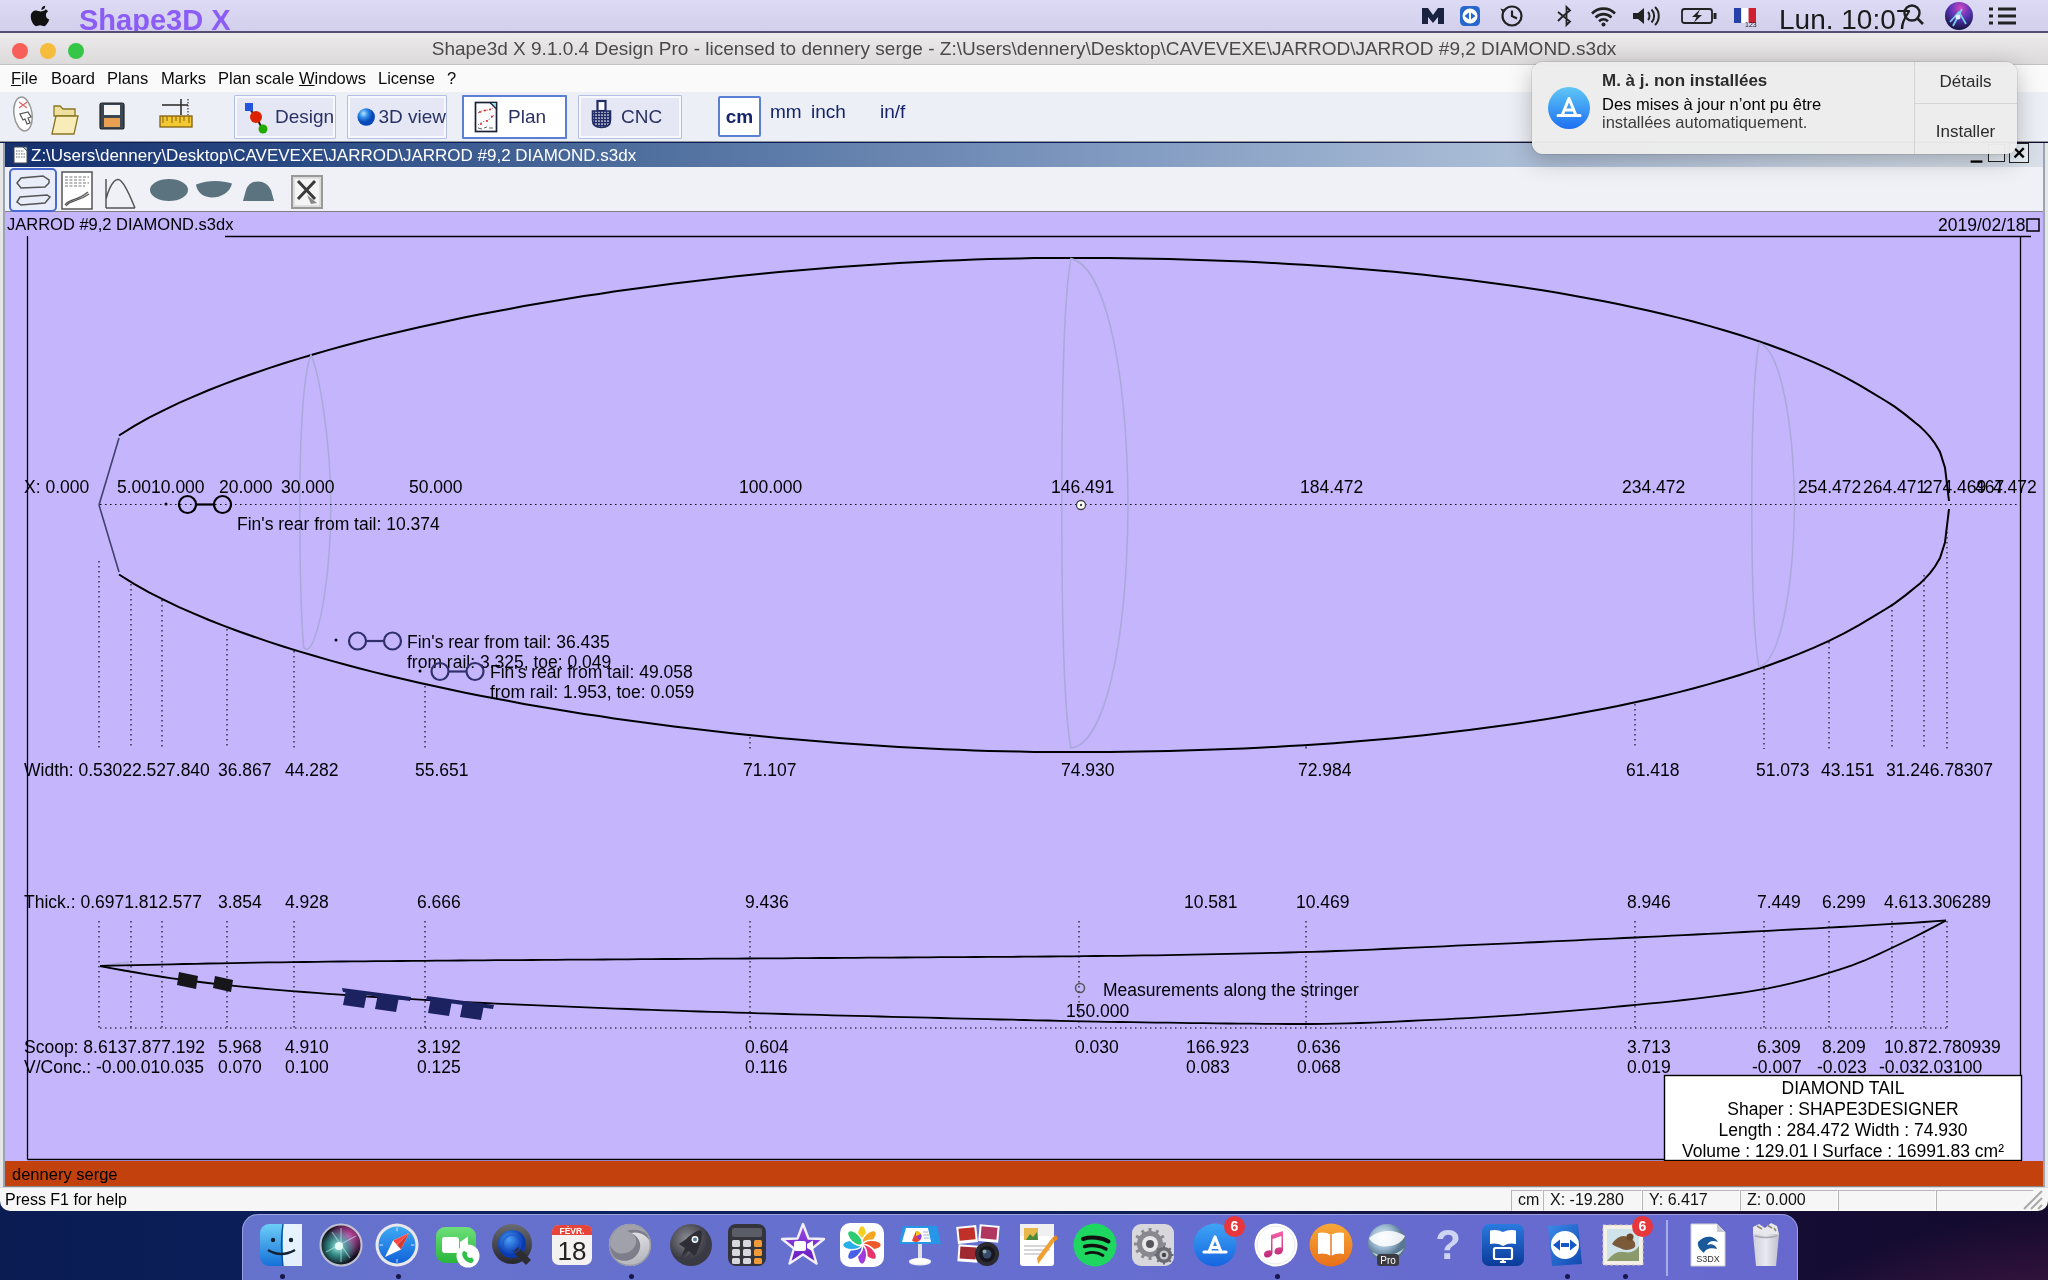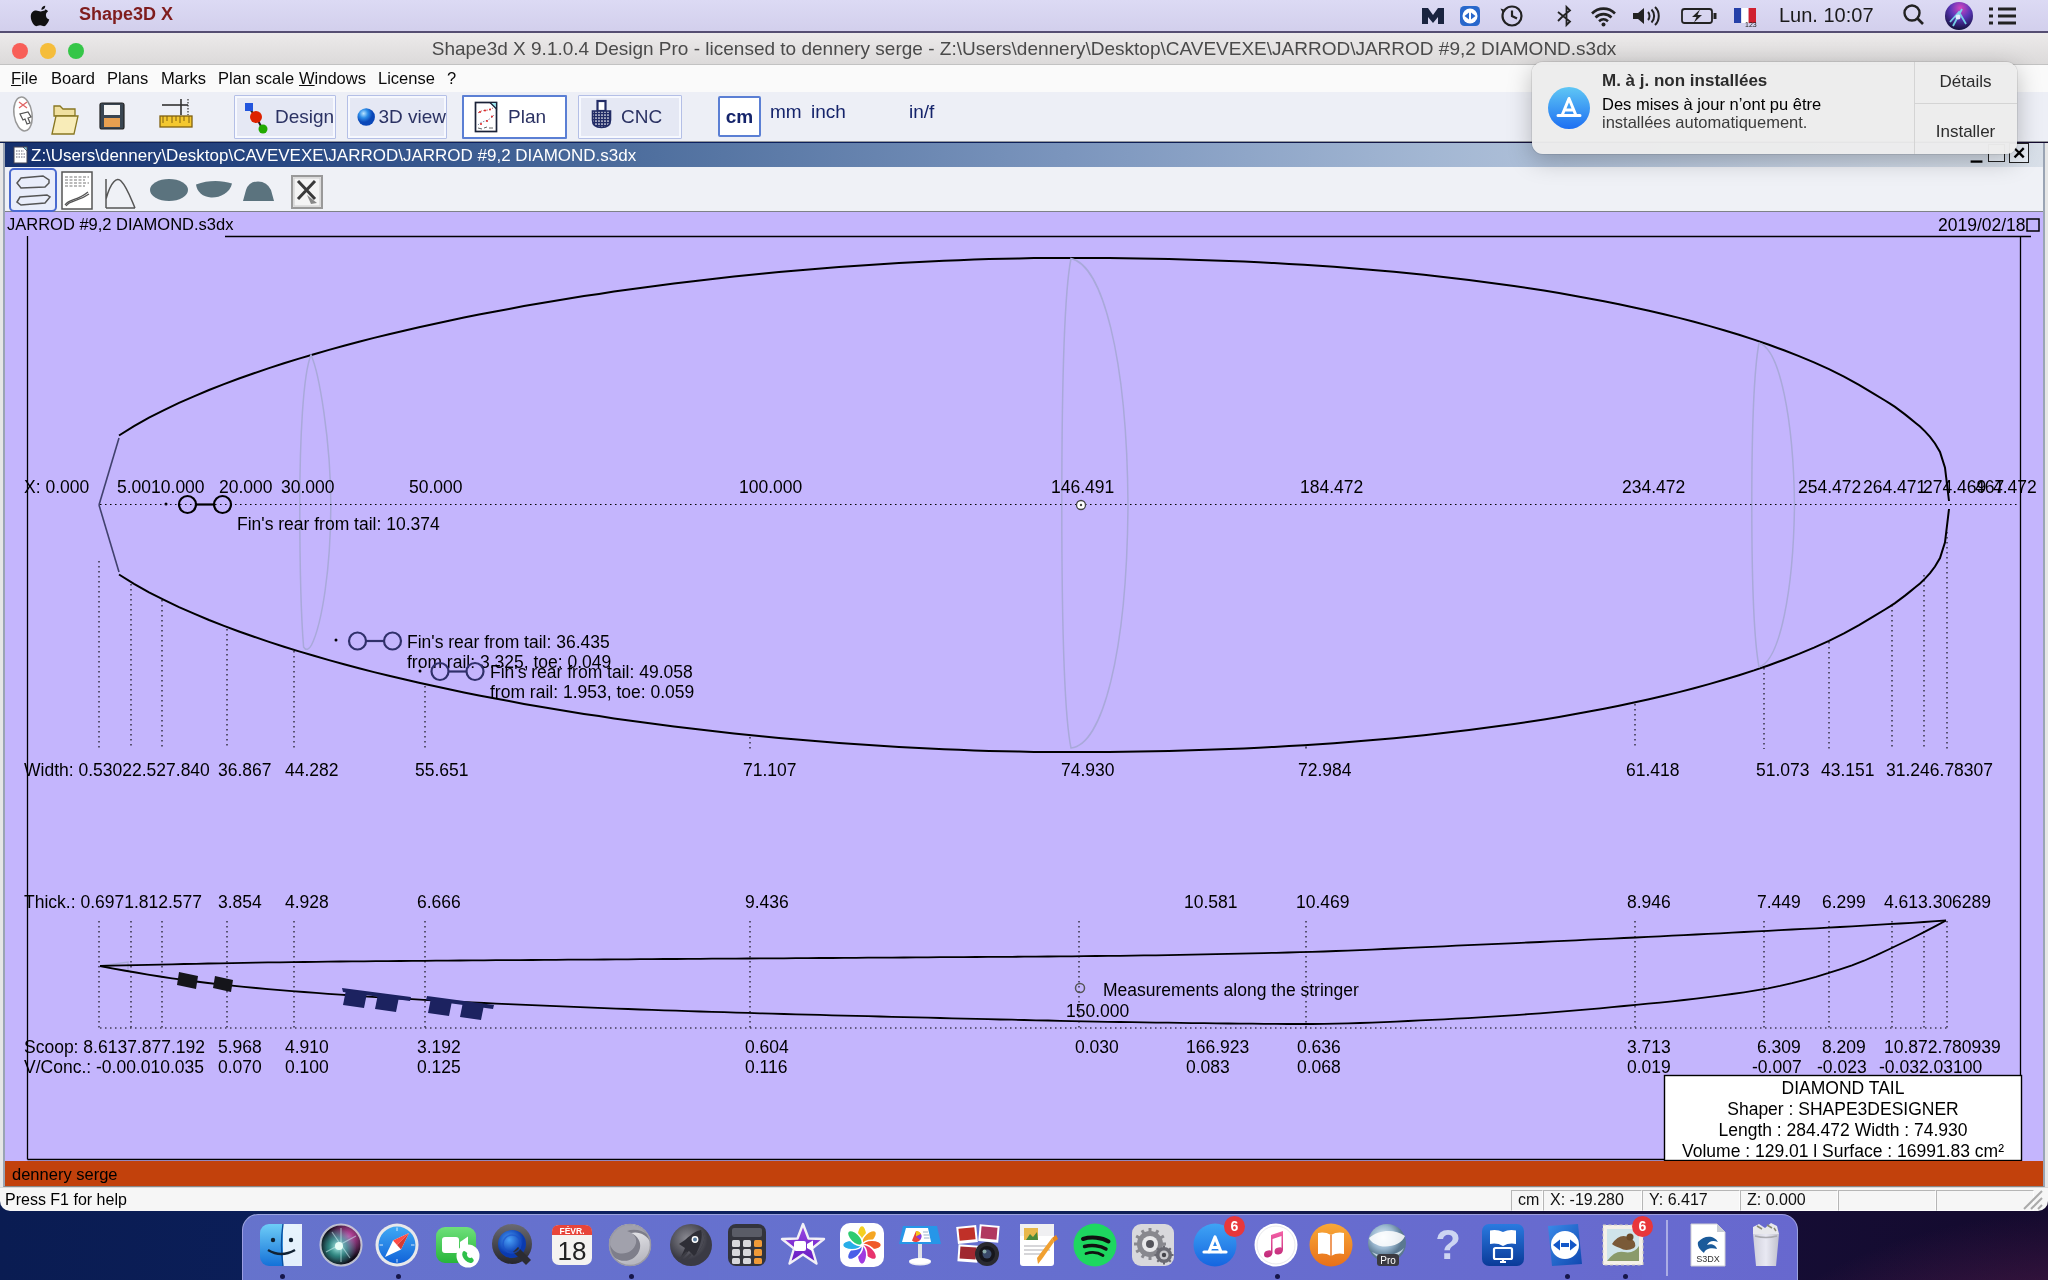--- a/index.html
+++ b/index.html
@@ -6,22 +6,22 @@
 html,body { width:2048px; height:1280px; overflow:hidden; }
 body { font-family:"Liberation Sans", sans-serif; position:relative;
   background:
     radial-gradient(620px 360px at 102% 112%, rgba(145,45,100,0.75), rgba(145,45,100,0) 62%),
     linear-gradient(90deg, #0a1c52 0%, #0c2160 30%, #0e1f55 55%, #160f38 78%, #140a2e 100%);
 }
 .abs { position:absolute; }
 
 #menubar { left:0; top:0; width:2048px; height:32px;
   background:linear-gradient(#dcdaf4,#d2cfec); }
-#mbtitle { left:79px; top:4px; font-size:18px; font-weight:bold; color:#7f1d1d; }
-#mbclock { left:1779px; top:4px; font-size:20px; color:#1a1a1a; }
+#mbtitle { left:79px; top:4px; font-size:29px; font-weight:bold; color:#8b5cf6; }
+#mbclock { left:1779px; top:4px; font-size:28px; color:#1a1a1a; }
 
 #titlebar { left:0; top:31px; width:2048px; height:34px; background:linear-gradient(#eceaea,#dcdada);
   border-top:2px solid #554e72; border-bottom:1px solid #c2c2c2; }
 .light { top:43px; width:16px; height:16px; border-radius:50%; }
 #wtitle { left:0; top:38px; width:2048px; text-align:center; font-size:19px; color:#4a4a4a; }
 
 #menurow { left:0; top:65px; width:2048px; height:27px; background:#fafafa; }
 #menurow span { position:absolute; top:4px; font-size:16.5px; color:#0a0a0a; }
 
 #toolbar { left:0; top:92px; width:2048px; height:50px; background:#edeff6;
@@ -212,21 +212,21 @@
         </pattern>
       </defs>
     <rect x="11.5" y="2" width="8" height="10" fill="#fff" stroke="#222c66" stroke-width="2.2"></rect>
     <path d="M6.5 12 L24.5 12 L24.5 21 Q24.5 28.5 15.5 28.5 Q6.5 28.5 6.5 21 Z" fill="url(#dith)" stroke="#222c66" stroke-width="1.6"></path>
   </svg>
   <span style="margin-left:5px">CNC</span>
 </div>
 <div id="unitcm" class="abs" style="top:96px">cm</div>
 <span class="unit abs" style="left:770px;top:101px">mm</span>
 <span class="unit abs" style="left:811px;top:101px">inch</span>
-<span class="unit abs" style="left:909px;top:101px">in/f</span>
+<span class="unit abs" style="left:880px;top:101px">in/f</span>
 
 <div class="abs" style="left:0;top:143px;width:2048px;height:1044px;background:#e6e6e6"></div>
 <div id="innerwin" class="abs">
   <div id="innertitle" class="abs">
     <svg class="abs" style="left:8px;top:3px" width="18" height="18" viewBox="0 0 18 18">
       <rect x="1" y="1" width="13" height="16" fill="#fff" stroke="#445"></rect>
       <path d="M14 1 l-4 0 l4 4z" fill="#8fd8ea" stroke="#445" stroke-width="0.8"></path>
       <line x1="3" y1="5" x2="11" y2="5" stroke="#667" stroke-dasharray="1.5 1"></line>
       <line x1="3" y1="8" x2="12" y2="8" stroke="#667" stroke-dasharray="1.5 1"></line>
       <line x1="3" y1="11" x2="12" y2="11" stroke="#667" stroke-dasharray="1.5 1"></line>

